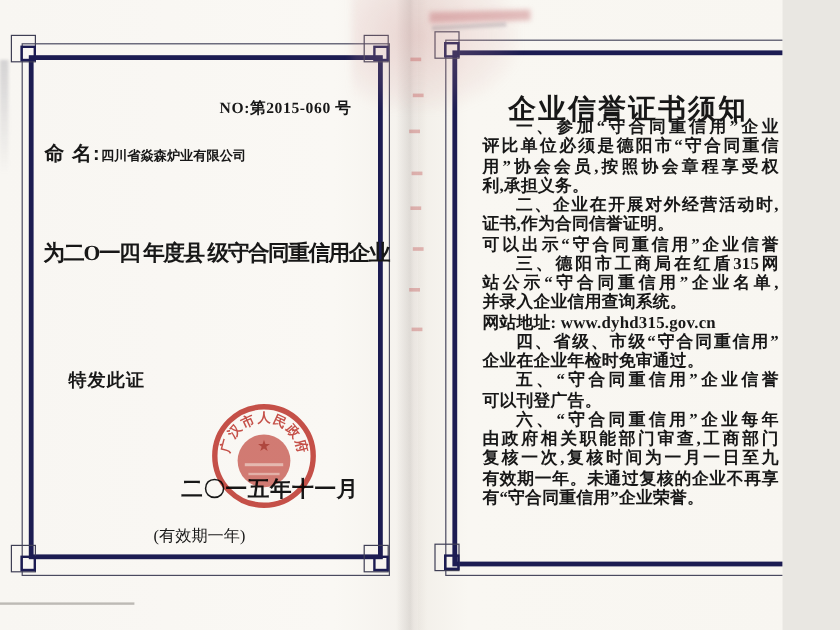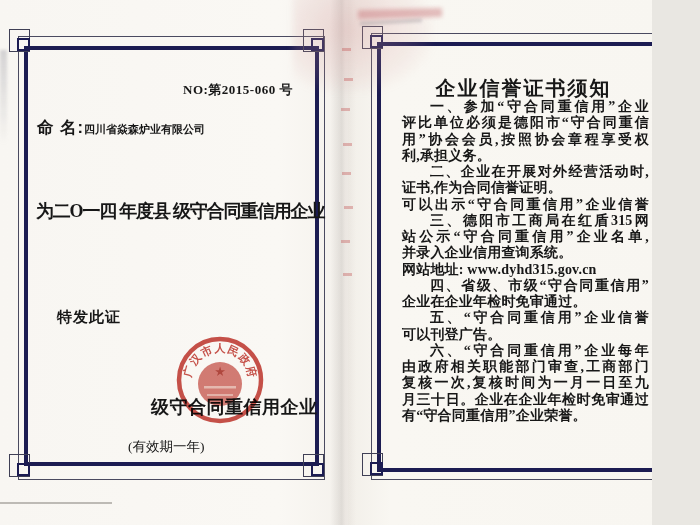--- a/index.html
+++ b/index.html
@@ -32,21 +32,21 @@
   .name-label{font-size:16.5px;font-weight:bold;letter-spacing:1px;}
   .company{font-size:11px;font-weight:bold;}
   .award{position:absolute;left:36px;top:199px;font-size:18px;font-weight:bold;letter-spacing:-1.2px;white-space:nowrap;}
   .issue{position:absolute;left:57px;top:308px;font-size:15px;font-weight:bold;letter-spacing:1px;}
   .cert-date{position:absolute;left:151px;top:395px;font-size:18px;font-weight:bold;letter-spacing:.5px;z-index:1;white-space:nowrap;}
   .validity{position:absolute;left:128px;top:438px;font-size:13.5px;font-weight:normal;}
 
   .seal{position:absolute;left:174px;top:334px;width:92px;height:92px;z-index:2;opacity:.88;mix-blend-mode:multiply;}
 
   
-  .notice-title{position:absolute;left:371px;top:75px;width:305px;text-align:center;font-size:20px;font-weight:bold;letter-spacing:2px;}
+  .notice-title{position:absolute;left:371px;top:75px;width:305px;text-align:center;font-size:23px;font-weight:bold;letter-spacing:2px;}
   .notice-body{position:absolute;left:402px;top:99px;width:247px;}
   .line{font-size:14px;font-weight:bold;line-height:16.25px;letter-spacing:.2px;text-align:justify;text-align-last:justify;text-justify:inter-character;white-space:nowrap;}
   .line.end{text-align-last:left;}
   .line.indent{text-indent:28px;}
 
   
   .fold-shadow{position:absolute;left:330px;top:0;width:26px;height:525px;
     background:linear-gradient(90deg,rgba(0,0,0,0) 0%,rgba(110,100,95,.16) 45%,rgba(150,130,125,.10) 58%,rgba(0,0,0,0) 100%);}
   .fold-pink{position:absolute;left:293px;top:-12px;width:140px;height:105px;
     background:radial-gradient(ellipse at 40% 40%,rgba(210,150,150,.32) 0%,rgba(210,150,150,.12) 55%,rgba(210,150,150,0) 75%);
@@ -87,21 +87,21 @@
     <div class="serial">NO:第2015-060 号</div>
 
     <div class="name-line">
       <span class="name-label">命 名:</span><span class="company">四川省焱森炉业有限公司</span>
     </div>
 
     <div class="award">为二O一四 年度县 级守合同重信用企业</div>
 
     <div class="issue">特发此证</div>
 
-    <div class="cert-date">级守合同重信用企业</div>
+    <div class="cert-date">二〇一五年十一月</div>
 
     <svg class="seal" viewBox="0 0 92 92">
       <circle cx="46" cy="46" r="41" fill="none" stroke="#c23a32" stroke-width="4.5"></circle>
       <circle cx="46" cy="50" r="22" fill="#c4423a" opacity="0.78"></circle>
       <rect x="30" y="52" width="32" height="2.5" fill="#ecc8c1" opacity="0.8"></rect>
       <rect x="33" y="60" width="26" height="2" fill="#ecc8c1" opacity="0.7"></rect>
       <text x="46" y="42" font-size="13" fill="#a93026" text-anchor="middle">★</text>
       <g fill="#c23a32" font-size="11" font-weight="bold" text-anchor="middle">
         <text x="15.1" y="41" transform="rotate(-75 15.1 37.7)">广</text>
         <text x="21.5" y="29" transform="rotate(-50 21.5 25.4)">汉</text>
@@ -150,21 +150,21 @@
     <div class="line">站公示“守合同重信用”企业名单,</div>
     <div class="line end">并录入企业信用查询系统。</div>
     <div class="line end">网站地址: www.dyhd315.gov.cn</div>
     <div class="line indent">四、省级、市级“守合同重信用”</div>
     <div class="line end">企业在企业年检时免审通过。</div>
     <div class="line indent">五、“守合同重信用”企业信誉</div>
     <div class="line end">可以刊登广告。</div>
     <div class="line indent">六、“守合同重信用”企业每年</div>
     <div class="line">由政府相关职能部门审查,工商部门</div>
     <div class="line">复核一次,复核时间为一月一日至九</div>
-    <div class="line">月三十日。企业在企业年检时免审通过</div>
+    <div class="line">有效期一年。未通过复核的企业不再享</div>
     <div class="line end">有“守合同重信用”企业荣誉。</div>
   </div>
 
   <div class="fold-shadow"></div>
   <div class="fold-pink"></div>
   <div class="pink-streak"></div>
   <div class="gray-streak"></div>
   <div class="red-dash" style="left:342px;top:48px;"></div>
   <div class="red-dash" style="left:344px;top:78px;"></div>
   <div class="red-dash" style="left:341px;top:108px;"></div>

